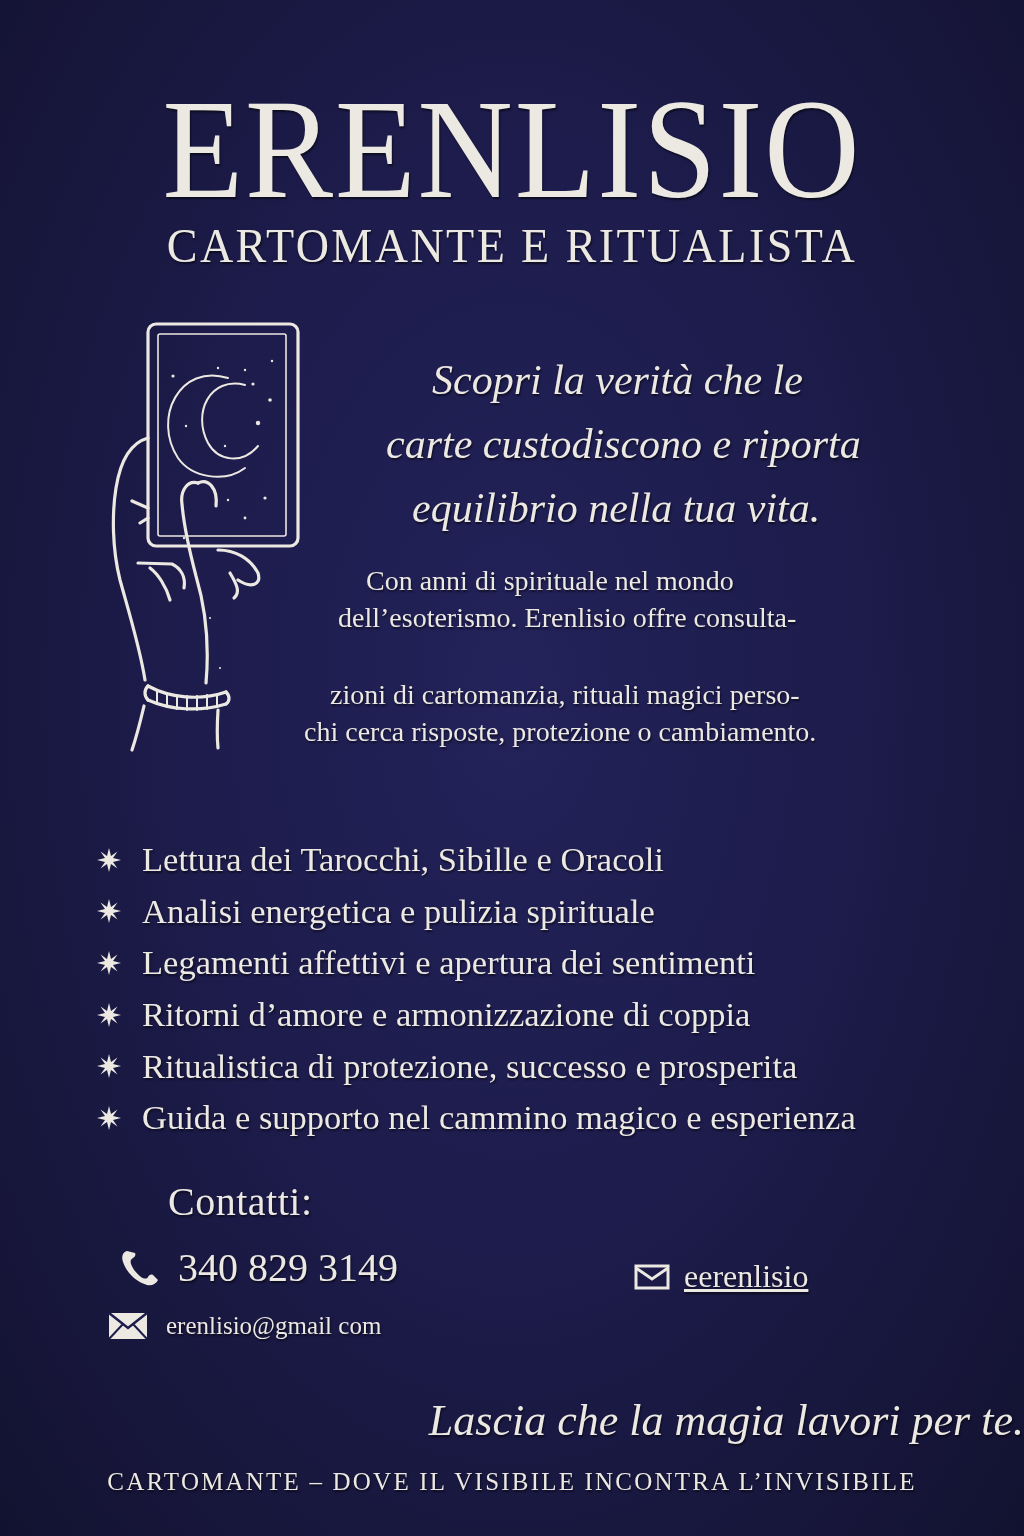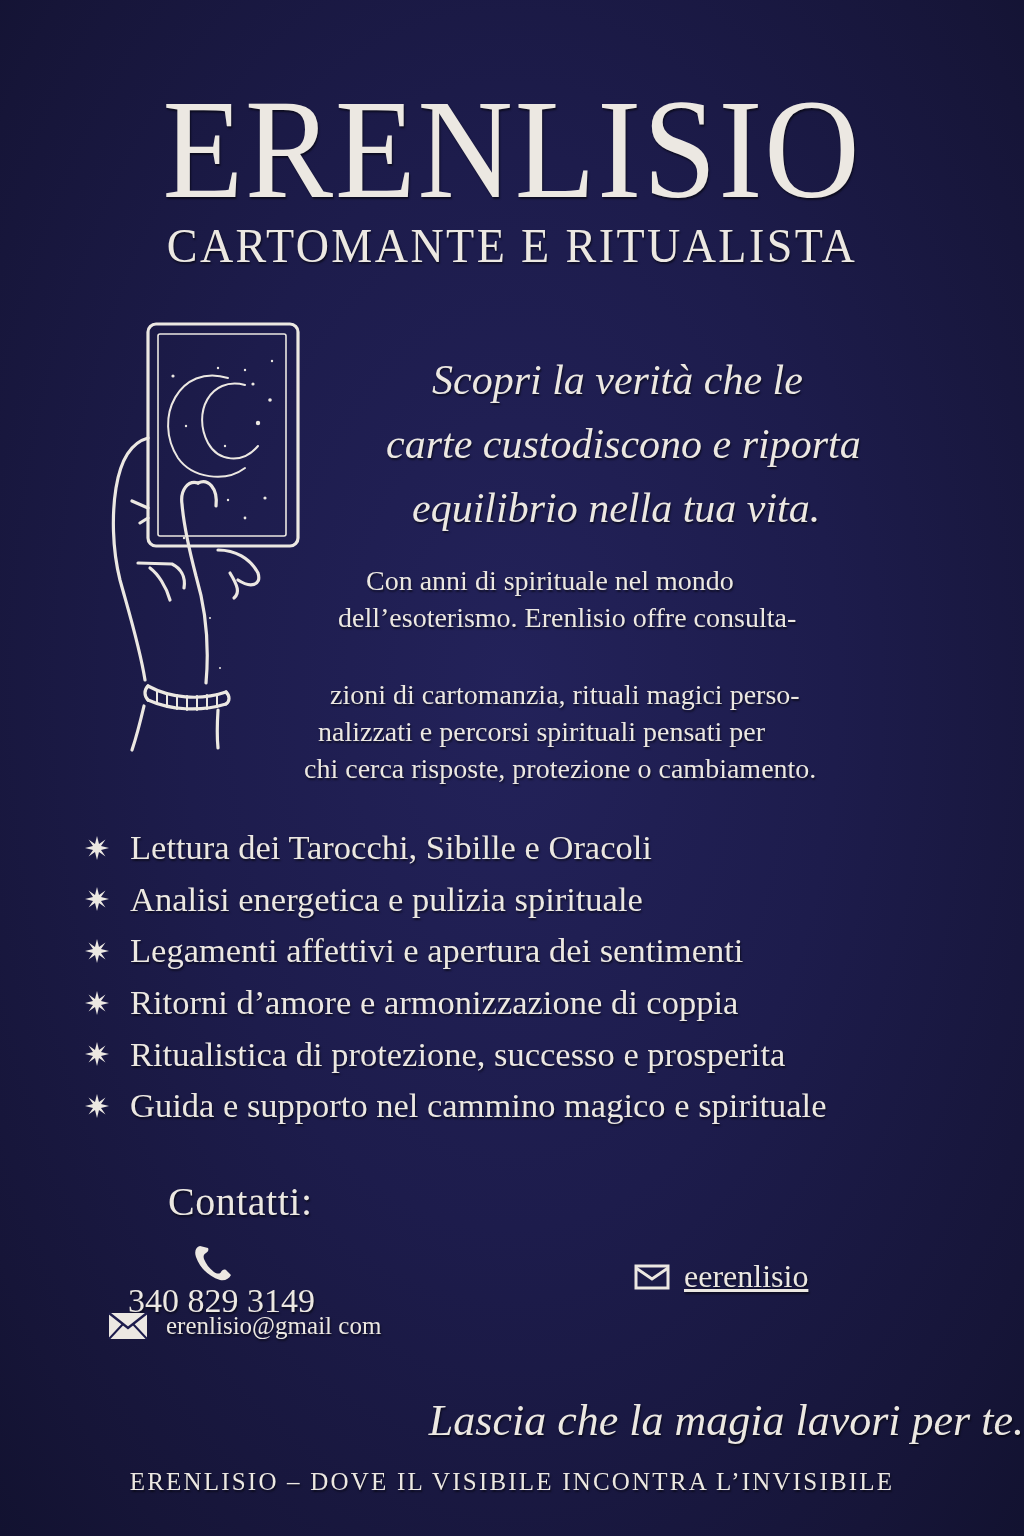--- a/index.html
+++ b/index.html
@@ -27,32 +27,32 @@
       font-style: italic; font-size: 42px; line-height: 64px;
     }
     .tagline span { display: block; white-space: nowrap; }
     .intro {
       position: absolute; top: 562px; left: 290px; width: 700px;
       font-size: 28px; line-height: 37px;
     }
     .intro span { display: block; white-space: nowrap; }
     .services {
       position: absolute; top: 822px; left: 84px; width: 920px;
-      list-style: none; margin: 0; padding: 0;
+      list-style: none; margin: 12px; padding: 0;
     }
     .services li {
       display: flex; align-items: center; height: 51.6px;
       font-size: 34.5px; white-space: nowrap;
     }
     .services .star { width: 46px; flex: 0 0 46px; display: flex; align-items: center; }
     .contacts-title {
       position: absolute; top: 1178px; left: 120px; font-size: 40px; letter-spacing: 0.5px; margin-left: 48px;
     }
     .contact-row { position: absolute; display: flex; align-items: center; white-space: nowrap; }
-    .phone-row { top: 1244px; left: 128px; font-size: 34px; flex-direction: column; }
+    .phone-row { top: 1244px; left: 120px; font-size: 40px; }
     .email-row { top: 1311px; left: 108px; font-size: 25px; }
     .social-row { top: 1258px; left: 634px; font-size: 32px; text-decoration: underline; }
     .contact-row .ic { display: inline-flex; margin-right: 18px; }
     .closing {
       position: absolute; top: 1395px; left: 0; width: 1024px; text-align: right;
       font-style: italic; font-size: 44px;
     }
     .footer {
       position: absolute; top: 1468px; left: 0; width: 1024px; text-align: center;
       font-size: 25px; letter-spacing: 2.2px;
@@ -114,21 +114,20 @@
 <div class="tagline shadow">
   <span style="padding-left:62px;">Scopri la verità che le</span>
   <span style="padding-left:16px;">carte custodiscono e riporta</span>
   <span style="padding-left:42px;">equilibrio nella tua vita.</span>
 </div>
 
 <div class="intro shadow">
   <span style="padding-left:76px;">Con anni di spirituale nel mondo</span>
   <span style="padding-left:48px;">dell’esoterismo. Erenlisio offre consulta-</span>
   <span style="padding-left:40px;margin-top:40px;">zioni di cartomanzia, rituali magici perso-</span>
-  <span style="padding-left:28px;">nalizzati e percorsi spirituali pensati per</span>
   <span style="padding-left:14px;">chi cerca risposte, protezione o cambiamento.</span>
 </div>
 
 <ul class="services shadow">
   <li>
     <span class="star">
         <svg width="26" height="26" viewBox="-13 -13 26 26">
           <path fill="#ece8e2" d="M0,-12 L2,-4 L8.5,-8.5 L4,-2 L12,0 L4,2 L8.5,8.5 L2,4 L0,12 L-2,4 L-8.5,8.5 L-4,2 L-12,0 L-4,-2 L-8.5,-8.5 L-2,-4 Z"></path>
         </svg>
       </span>
@@ -165,21 +164,21 @@
         </svg>
       </span>
     <span>Ritualistica di protezione, successo e prosperita</span>
   </li>
   <li>
     <span class="star">
         <svg width="26" height="26" viewBox="-13 -13 26 26">
           <path fill="#ece8e2" d="M0,-12 L2,-4 L8.5,-8.5 L4,-2 L12,0 L4,2 L8.5,8.5 L2,4 L0,12 L-2,4 L-8.5,8.5 L-4,2 L-12,0 L-4,-2 L-8.5,-8.5 L-2,-4 Z"></path>
         </svg>
       </span>
-    <span>Guida e supporto nel cammino magico e spirituale</span>
+    <span>Guida e supporto nel cammino magico e esperienza</span>
   </li>
 </ul>
 
 <div class="contacts-title shadow">Contatti:</div>
 
 <div class="contact-row phone-row shadow">
   <span class="ic">
     <svg width="40" height="38" viewBox="0 0 40 38">
         <path fill="#ece8e2" d="M7 2 C 3 3, 1 7, 3 13 C 7 24, 15 32, 27 36 C 32 37, 36 35, 38 31 L 33 26 C 31 25, 29 26, 28 28 C 27 30, 24 30, 21 28 C 16 24, 13 20, 11 15 C 10 12, 11 10, 13 9 C 15 8, 16 6, 15 4 Z"></path>
       </svg>
@@ -202,13 +201,13 @@
   <span class="ic" style="margin-right:14px;">
     <svg width="36" height="28" viewBox="0 0 36 28">
         <rect x="2" y="3" width="32" height="22" fill="none" stroke="#ece8e2" stroke-width="3"></rect>
         <path d="M2 5 L18 16 L34 5" fill="none" stroke="#ece8e2" stroke-width="3"></path>
       </svg>
   </span>
   <span>eerenlisio</span>
 </div>
 
 <div class="closing shadow">Lascia che la magia lavori per te.</div>
-<div class="footer shadow">ERENLISIO – DOVE IL VISIBILE INCONTRA L’INVISIBILE</div>
+<div class="footer shadow">CARTOMANTE – DOVE IL VISIBILE INCONTRA L’INVISIBILE</div>
 
 </body></html>

